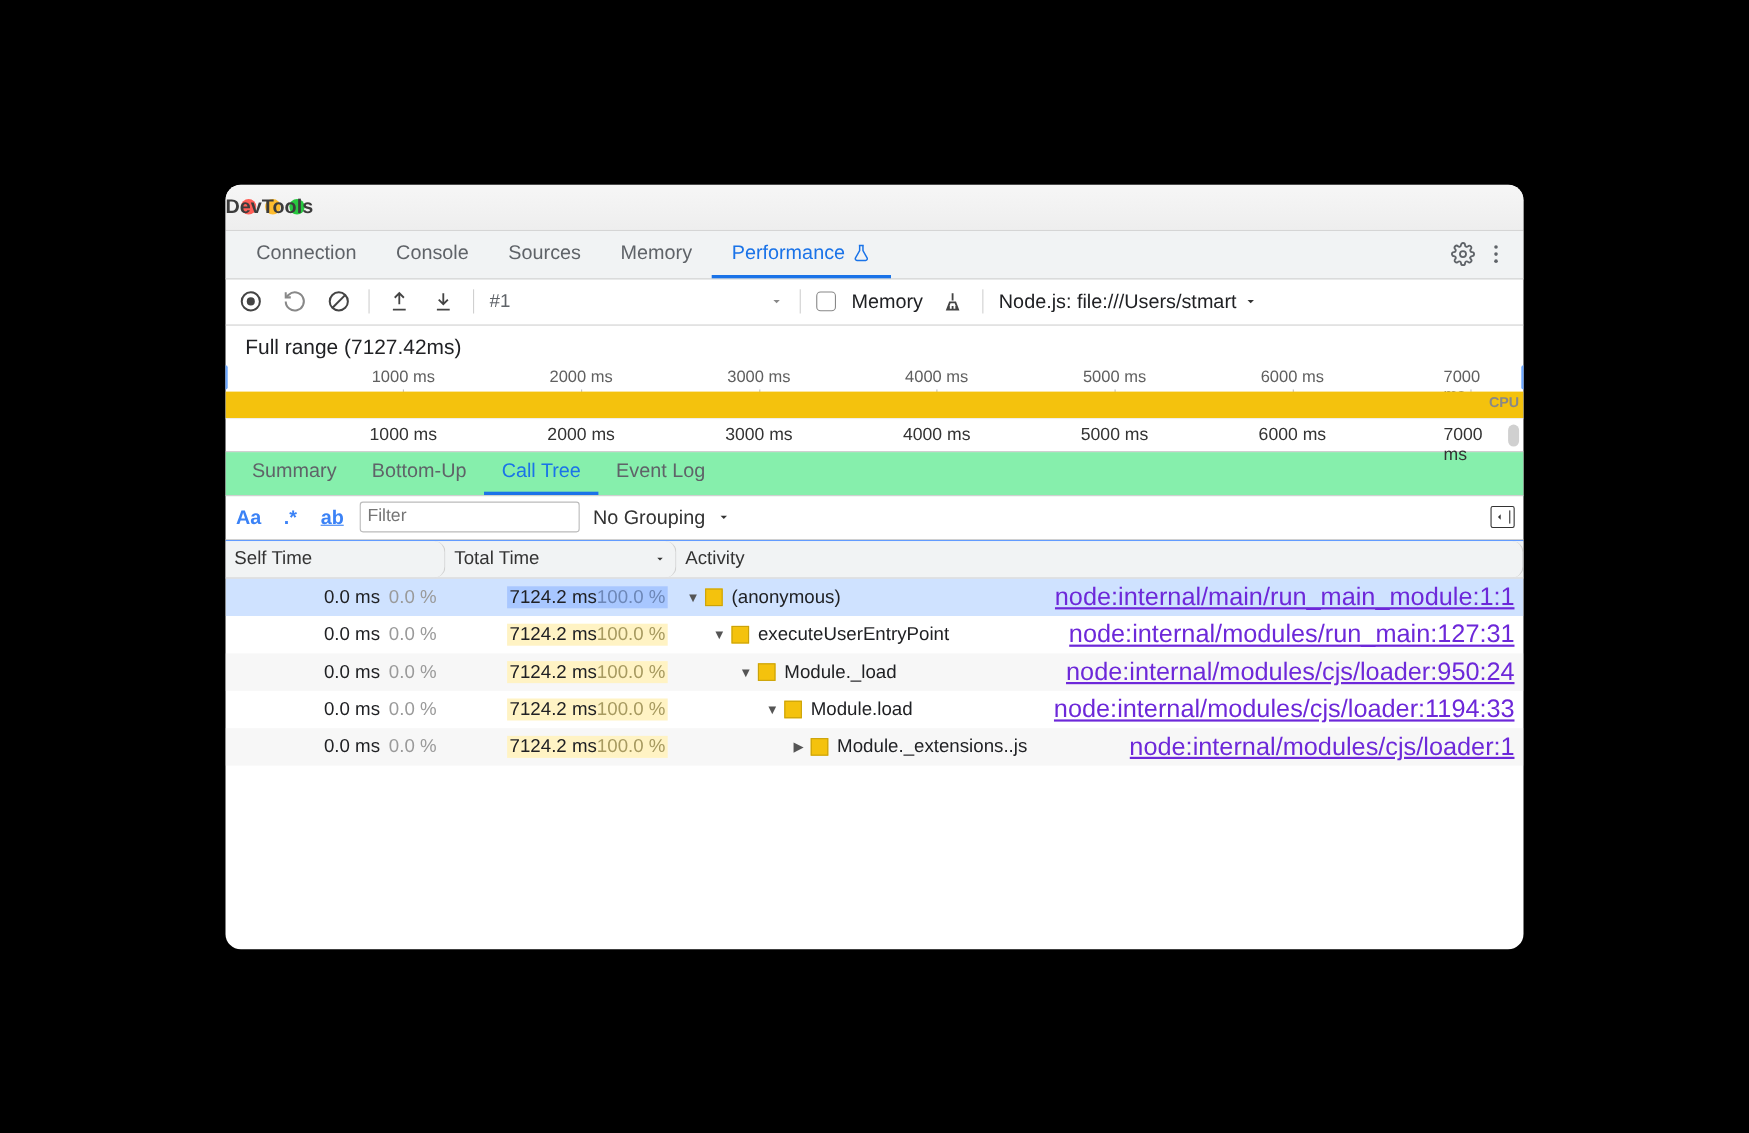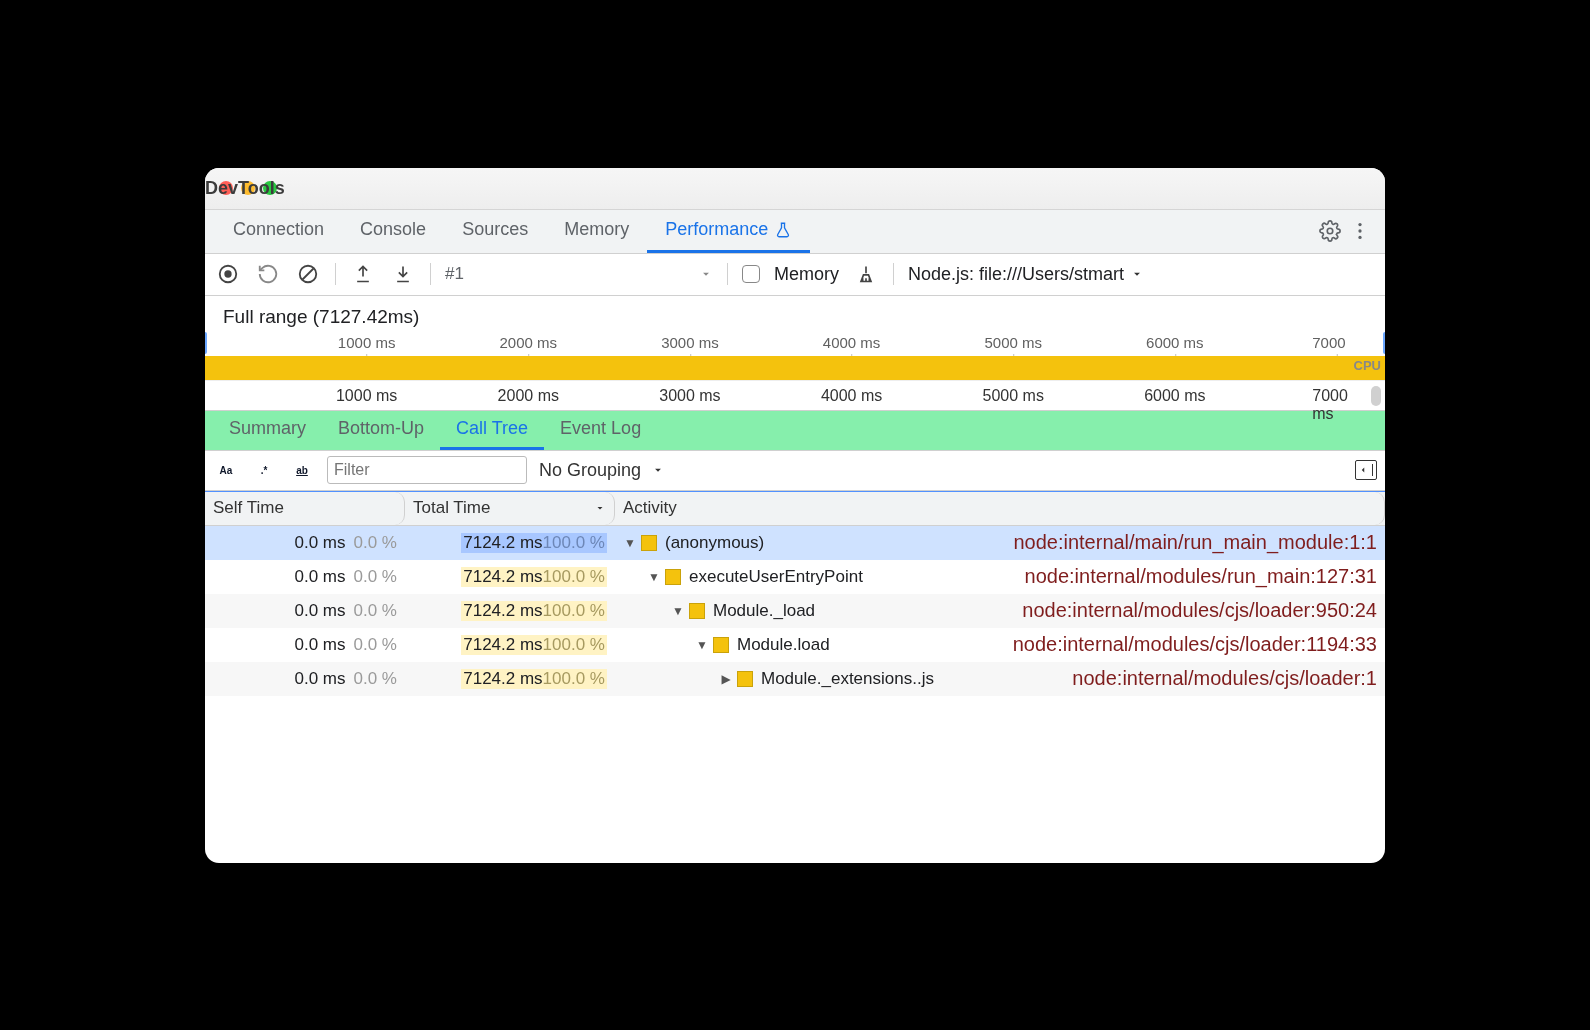--- a/index.html
+++ b/index.html
@@ -93,21 +93,21 @@
   .handle-left{ left:-4px; } .handle-right{ right:-4px; }
   
   .subtabs {
     height:40px; background:#86efac; border-bottom:1px solid #d0d0d0;
     display:flex; align-items:center; padding:0 8px;
   }
   .subtabs .tab { padding:0 16px; height:100%; display:flex;align-items:center; color:#5f6368; cursor:pointer; border-bottom:3px solid transparent; font-size:18px;}
   .subtabs .tab.active { color:#1a73e8; border-bottom-color:#1a73e8; }
   
   .filterbar { height:40px; border-bottom:1px solid #d0d0d0; display:flex;align-items:center; padding:0 8px; gap:12px; }
-  .filterbar .fbtn { width:26px; text-align:center; color:#0f172a; font-weight:600; font-size:10px; cursor:pointer; }
+  .filterbar .fbtn { width:26px; text-align:center; color:#3b82f6; font-weight:600; font-size:18px; cursor:pointer; }
   .filterbar input[type=text] { height:28px; width:200px; padding:0 6px; border:1px solid #bbb; border-radius:3px; font-size:16px; color:#555; }
   .filterbar .grouping { display:flex; align-items:center; gap:10px; color:#333; font-size:18px;}
   .filterbar .spacer { flex:1; }
   
   .table-area { flex:1; display:flex; flex-direction:column; border-top:1px solid #5291ff; }
   .thead { display:flex; height:34px; background:#f1f3f4; border-bottom:1px solid #d0d0d0; font-size:17px; color:#333; }
   .th { padding:6px 8px; border-right:1px solid #d0d0d0; display:flex;align-items:center;border-radius:10px; }
   .th.self { width:200px; }
   .th.total { width:210px; justify-content:space-between; }
   .th.activity { flex:1; }
@@ -119,21 +119,21 @@
   .cell.self .pct { color:#9a9a9a; }
   .cell.total { width:210px; display:flex; justify-content:flex-end; padding-right:8px; }
   .cell.total .box { background:#fff3c4; padding:0 2px; }
   .row.selected .cell.total .box { background:#a8c7ff; }
   .cell.total .pct { color:#a79a60; }
   .row.selected .cell.total .pct { color:#6d87b7; }
   .cell.activity { flex:1; display:flex; align-items:center; overflow:hidden; white-space:nowrap; padding-right:8px; }
   .disclose { width:14px; text-align:center; color:#555; font-size:12px; }
   .swatch { width:16px;height:16px;background:#f4c20d;border:1px solid #caa20a;margin:0 8px 0 4px; flex:0 0 auto; }
   .actname { color:#202124; }
-  .actloc { margin-left:auto; color:#7f1d1d; font-size:20px; white-space:nowrap; overflow:hidden; text-overflow:ellipsis; max-width:430px; }
+  .actloc { margin-left:auto; color:#6d28d9; text-decoration:underline; font-size:23px; white-space:nowrap; overflow:hidden; text-overflow:ellipsis; max-width:430px; }
   svg { display:block; }
 </style>
 </head>
 <body>
 
 <div class="window">
 
   <div class="titlebar">
     <div class="traffic">
       <div class="dot red"></div>

